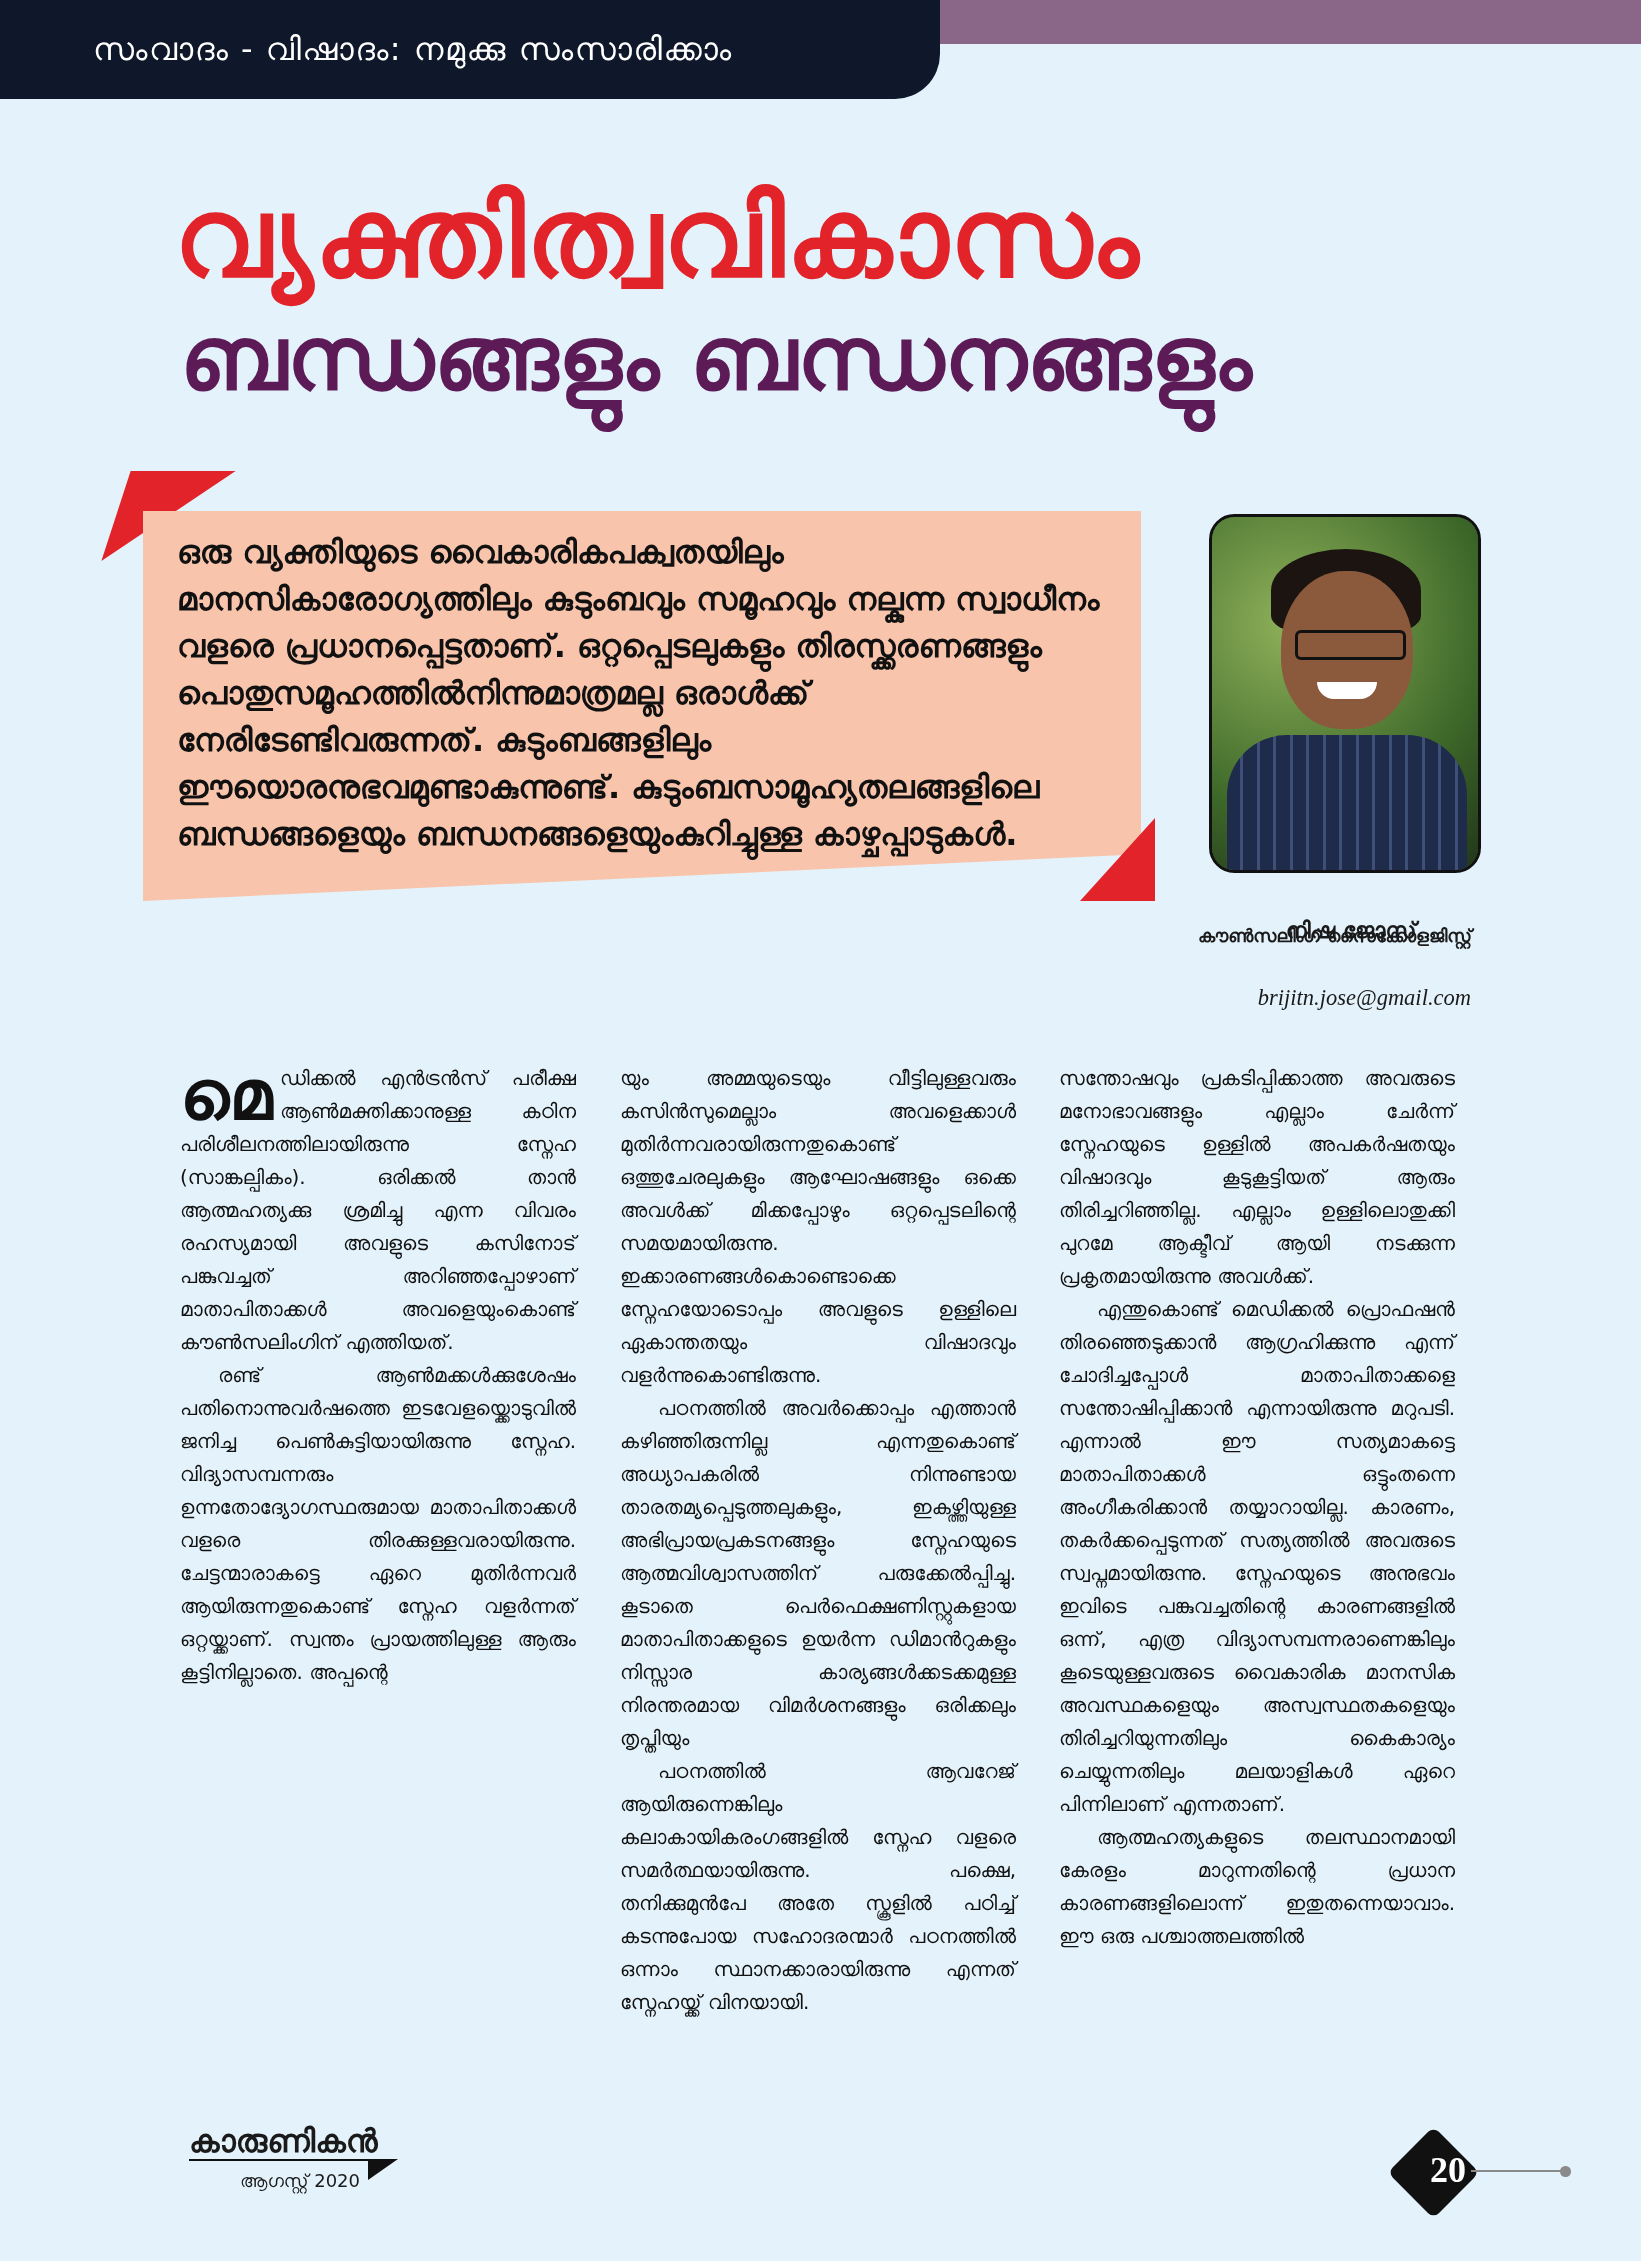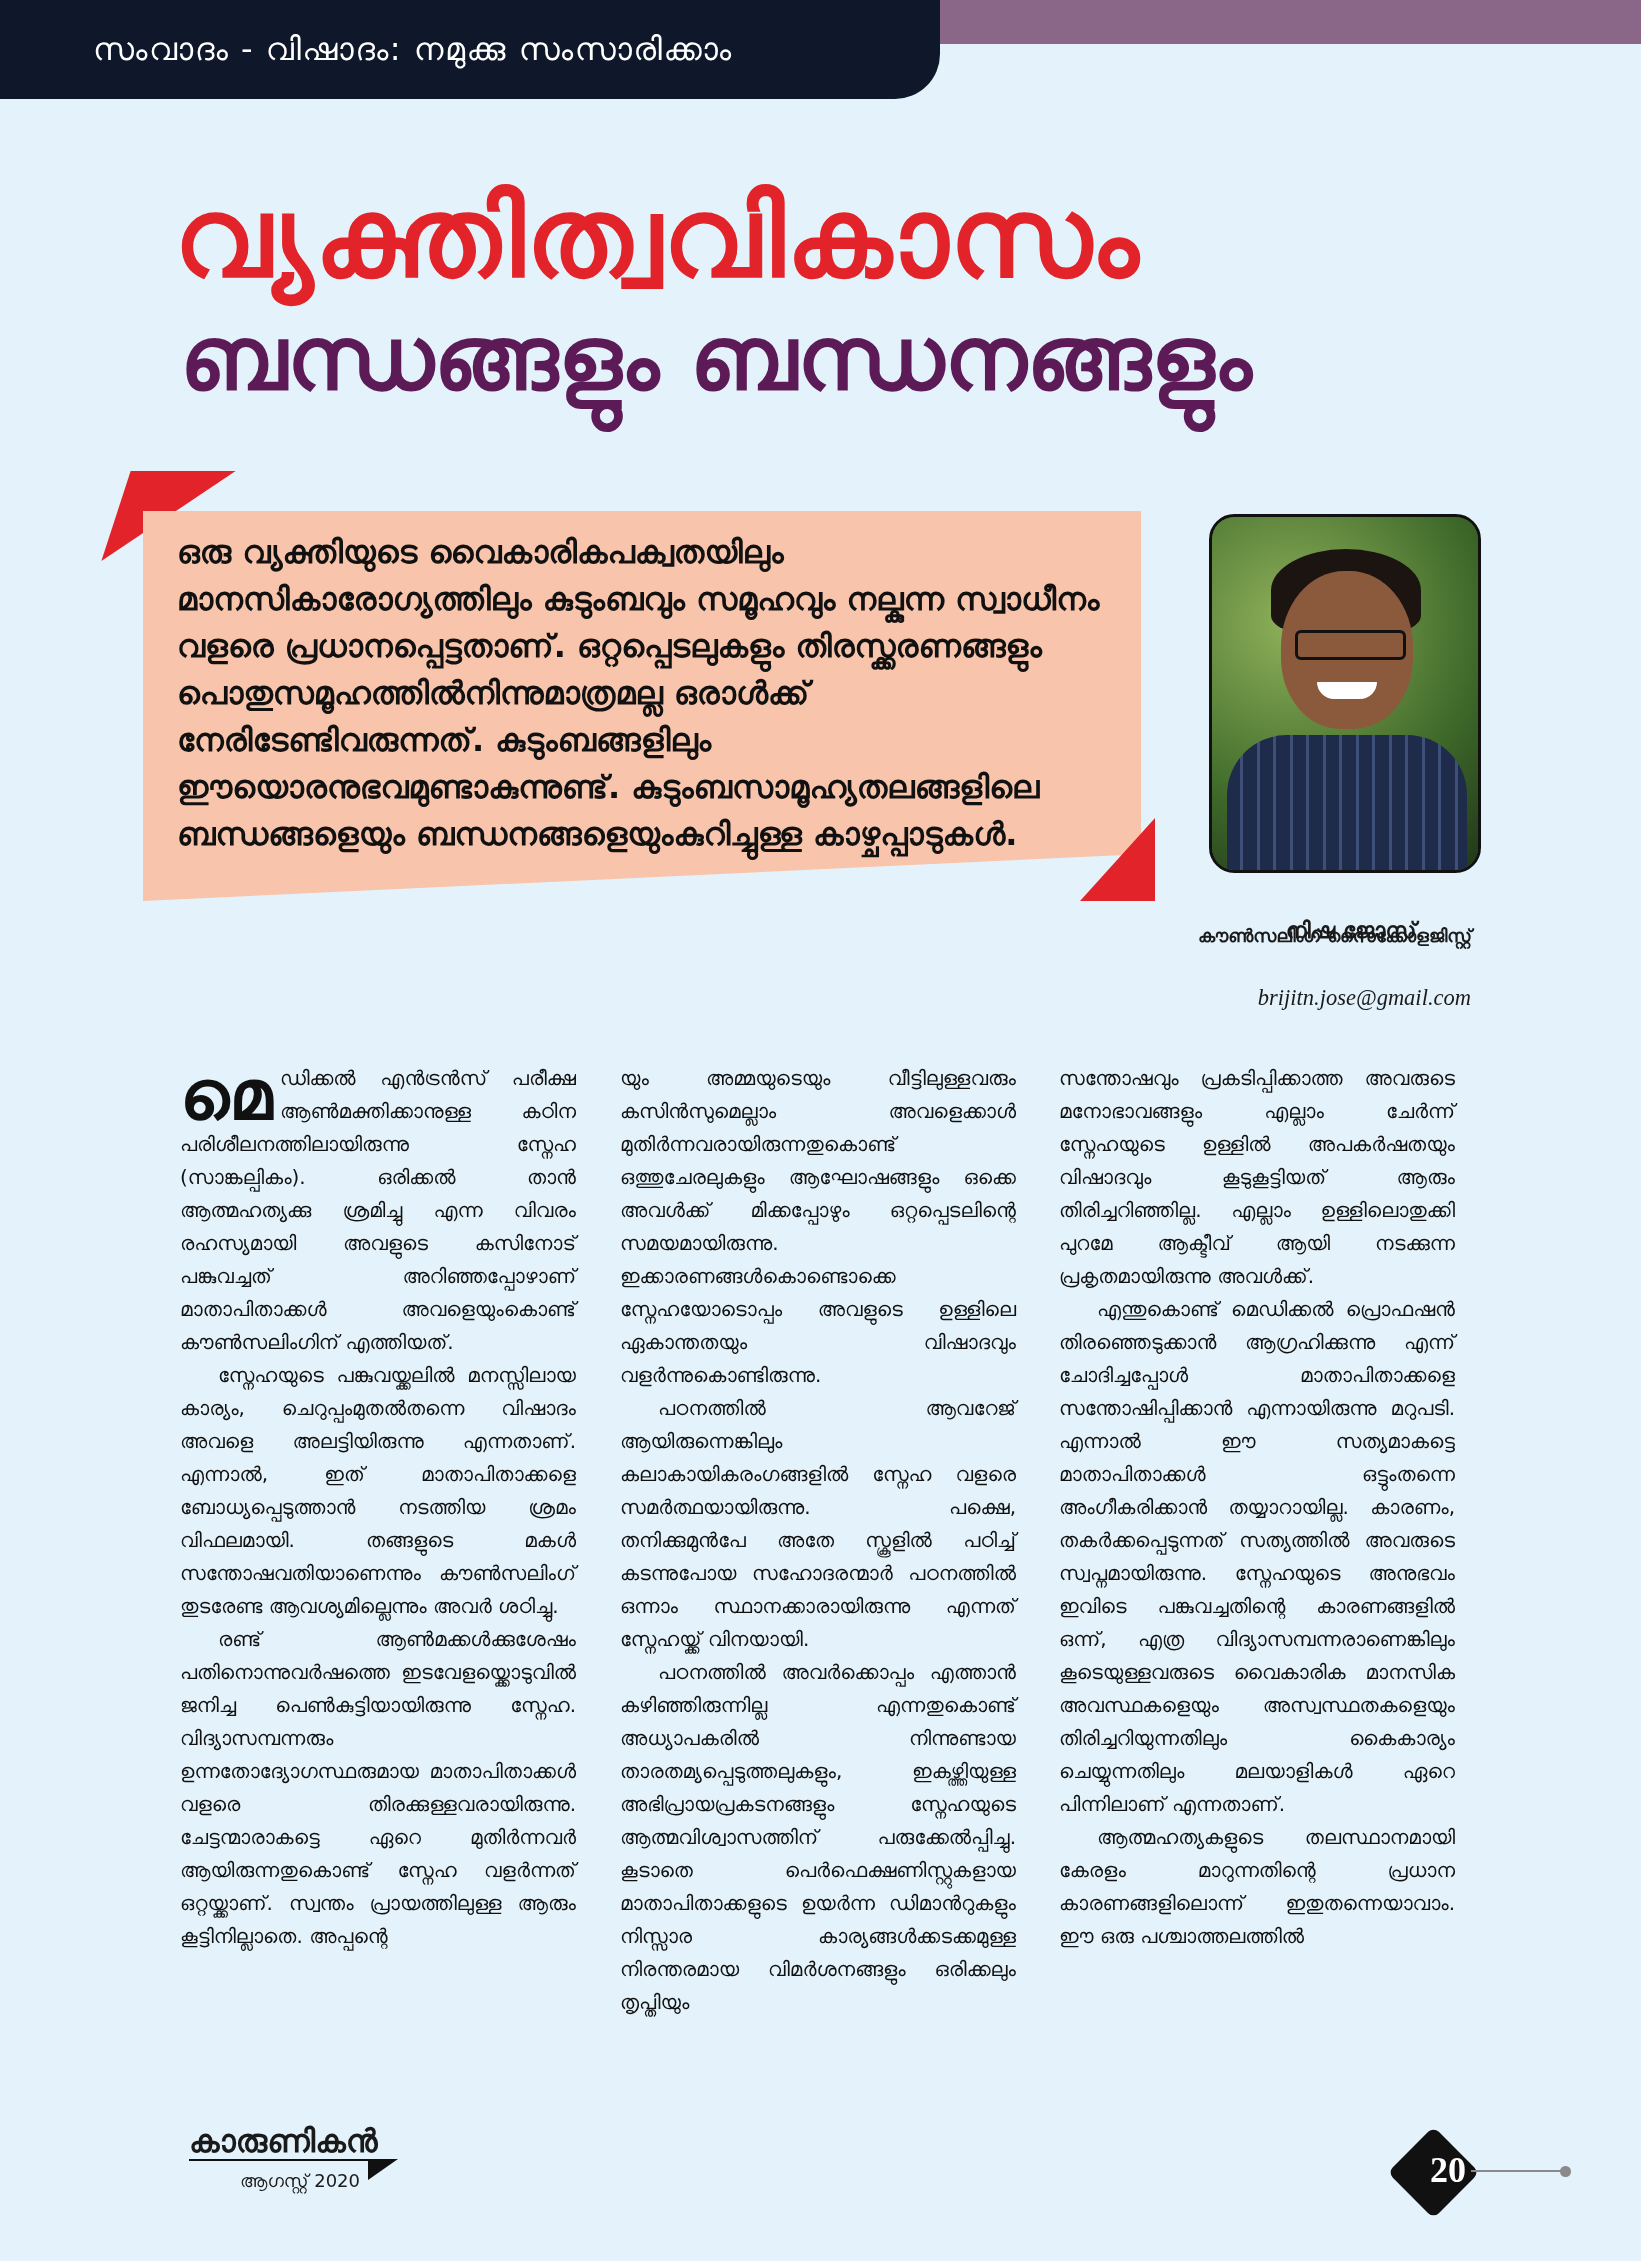--- a/index.html
+++ b/index.html
@@ -126,28 +126,27 @@
   <div class="glasses"></div>
   <div class="smile"></div>
 </div>
 
 <div class="author-name" style="left:1231px; top:917px; width:240px; text-align:center;">നിഷ ജോസ്</div>
 <div class="author-role" style="top:925px;">കൗൺസലിംഗ് സൈക്കോളജിസ്റ്റ്</div>
 <div class="author-email">brijitn.jose@gmail.com</div>
 
 <div class="col col1">
   <p class="first"><span class="dropcap">മെ</span><span>ഡിക്കൽ എൻട്രൻസ് പരീക്ഷ ആൺമക്തിക്കാനുള്ള കഠിന പരിശീലനത്തിലായിരുന്നു സ്നേഹ (സാങ്കല്പികം). ഒരിക്കൽ താൻ ആത്മഹത്യക്കു ശ്രമിച്ചു എന്ന വിവരം രഹസ്യമായി അവളുടെ കസിനോട് പങ്കുവച്ചത് അറിഞ്ഞപ്പോഴാണ് മാതാപിതാക്കൾ അവളെയുംകൊണ്ട് കൗൺസലിംഗിന് എത്തിയത്.</span></p>
-  <p>സ്നേഹയുടെ പങ്കുവയ്ക്കലിൽ മനസ്സിലായ കാര്യം, ചെറുപ്പംമുതൽതന്നെ വിഷാദം അവളെ അലട്ടിയിരുന്നു എന്നതാണ്. എന്നാൽ, ഇത് മാതാപിതാക്കളെ ബോധ്യപ്പെടുത്താൻ നടത്തിയ ശ്രമം വിഫലമായി. തങ്ങളുടെ മകൾ സന്തോഷവതിയാണെന്നും കൗൺസലിംഗ് തുടരേണ്ട ആവശ്യമില്ലെന്നും അവർ ശഠിച്ചു.</p>
   <p>രണ്ട് ആൺമക്കൾക്കുശേഷം പതിനൊന്നുവർഷത്തെ ഇടവേളയ്ക്കൊടുവിൽ ജനിച്ച പെൺകുട്ടിയായിരുന്നു സ്നേഹ. വിദ്യാസമ്പന്നരും ഉന്നതോദ്യോഗസ്ഥരുമായ മാതാപിതാക്കൾ വളരെ തിരക്കുള്ളവരായിരുന്നു. ചേട്ടന്മാരാകട്ടെ ഏറെ മുതിർന്നവർ ആയിരുന്നതുകൊണ്ട് സ്നേഹ വളർന്നത് ഒറ്റയ്ക്കാണ്. സ്വന്തം പ്രായത്തിലുള്ള ആരും കൂട്ടിനില്ലാതെ. അപ്പന്റെ</p>
 </div>
 
 <div class="col col2">
   <p class="first">യും അമ്മയുടെയും വീട്ടിലുള്ളവരും കസിൻസുമെല്ലാം അവളെക്കാൾ മുതിർന്നവരായിരുന്നതുകൊണ്ട് ഒത്തുചേരലുകളും ആഘോഷങ്ങളും ഒക്കെ അവൾക്ക് മിക്കപ്പോഴും ഒറ്റപ്പെടലിന്റെ സമയമായിരുന്നു. ഇക്കാരണങ്ങൾകൊണ്ടൊക്കെ സ്നേഹയോടൊപ്പം അവളുടെ ഉള്ളിലെ ഏകാന്തതയും വിഷാദവും വളർന്നുകൊണ്ടിരുന്നു.</p>
+  <p>പഠനത്തിൽ അവർക്കൊപ്പം എത്താൻ കഴിഞ്ഞിരുന്നില്ല എന്നതുകൊണ്ട് അധ്യാപകരിൽ നിന്നുണ്ടായ താരതമ്യപ്പെടുത്തലുകളും, ഇകഴ്ത്തിയുള്ള അഭിപ്രായപ്രകടനങ്ങളും സ്നേഹയുടെ ആത്മവിശ്വാസത്തിന് പരുക്കേൽപ്പിച്ചു. കൂടാതെ പെർഫെക്ഷണിസ്റ്റുകളായ മാതാപിതാക്കളുടെ ഉയർന്ന ഡിമാൻറുകളും നിസ്സാര കാര്യങ്ങൾക്കടക്കമുള്ള നിരന്തരമായ വിമർശനങ്ങളും ഒരിക്കലും തൃപ്തിയും</p>
   <p>പഠനത്തിൽ ആവറേജ് ആയിരുന്നെങ്കിലും കലാകായികരംഗങ്ങളിൽ സ്നേഹ വളരെ സമർത്ഥയായിരുന്നു. പക്ഷെ, തനിക്കുമുൻപേ അതേ സ്കൂളിൽ പഠിച്ച് കടന്നുപോയ സഹോദരന്മാർ പഠനത്തിൽ ഒന്നാം സ്ഥാനക്കാരായിരുന്നു എന്നത് സ്നേഹയ്ക്ക് വിനയായി.</p>
-  <p>പഠനത്തിൽ അവർക്കൊപ്പം എത്താൻ കഴിഞ്ഞിരുന്നില്ല എന്നതുകൊണ്ട് അധ്യാപകരിൽ നിന്നുണ്ടായ താരതമ്യപ്പെടുത്തലുകളും, ഇകഴ്ത്തിയുള്ള അഭിപ്രായപ്രകടനങ്ങളും സ്നേഹയുടെ ആത്മവിശ്വാസത്തിന് പരുക്കേൽപ്പിച്ചു. കൂടാതെ പെർഫെക്ഷണിസ്റ്റുകളായ മാതാപിതാക്കളുടെ ഉയർന്ന ഡിമാൻറുകളും നിസ്സാര കാര്യങ്ങൾക്കടക്കമുള്ള നിരന്തരമായ വിമർശനങ്ങളും ഒരിക്കലും തൃപ്തിയും</p>
 </div>
 
 <div class="col col3">
   <p class="first">സന്തോഷവും പ്രകടിപ്പിക്കാത്ത അവരുടെ മനോഭാവങ്ങളും എല്ലാം ചേർന്ന് സ്നേഹയുടെ ഉള്ളിൽ അപകർഷതയും വിഷാദവും കൂടുകൂട്ടിയത് ആരും തിരിച്ചറിഞ്ഞില്ല. എല്ലാം ഉള്ളിലൊതുക്കി പുറമേ ആക്ടീവ് ആയി നടക്കുന്ന പ്രകൃതമായിരുന്നു അവൾക്ക്.</p>
   <p>എന്തുകൊണ്ട് മെഡിക്കൽ പ്രൊഫഷൻ തിരഞ്ഞെടുക്കാൻ ആഗ്രഹിക്കുന്നു എന്ന് ചോദിച്ചപ്പോൾ മാതാപിതാക്കളെ സന്തോഷിപ്പിക്കാൻ എന്നായിരുന്നു മറുപടി. എന്നാൽ ഈ സത്യമാകട്ടെ മാതാപിതാക്കൾ ഒട്ടുംതന്നെ അംഗീകരിക്കാൻ തയ്യാറായില്ല. കാരണം, തകർക്കപ്പെടുന്നത് സത്യത്തിൽ അവരുടെ സ്വപ്നമായിരുന്നു. സ്നേഹയുടെ അനുഭവം ഇവിടെ പങ്കുവച്ചതിന്റെ കാരണങ്ങളിൽ ഒന്ന്, എത്ര വിദ്യാസമ്പന്നരാണെങ്കിലും കൂടെയുള്ളവരുടെ വൈകാരിക മാനസിക അവസ്ഥകളെയും അസ്വസ്ഥതകളെയും തിരിച്ചറിയുന്നതിലും കൈകാര്യം ചെയ്യുന്നതിലും മലയാളികൾ ഏറെ പിന്നിലാണ് എന്നതാണ്.</p>
   <p>ആത്മഹത്യകളുടെ തലസ്ഥാനമായി കേരളം മാറുന്നതിന്റെ പ്രധാന കാരണങ്ങളിലൊന്ന് ഇതുതന്നെയാവാം. ഈ ഒരു പശ്ചാത്തലത്തിൽ</p>
 </div>
 
 <div class="brand">കാരുണികൻ</div>
 <div class="brand-line"></div>

